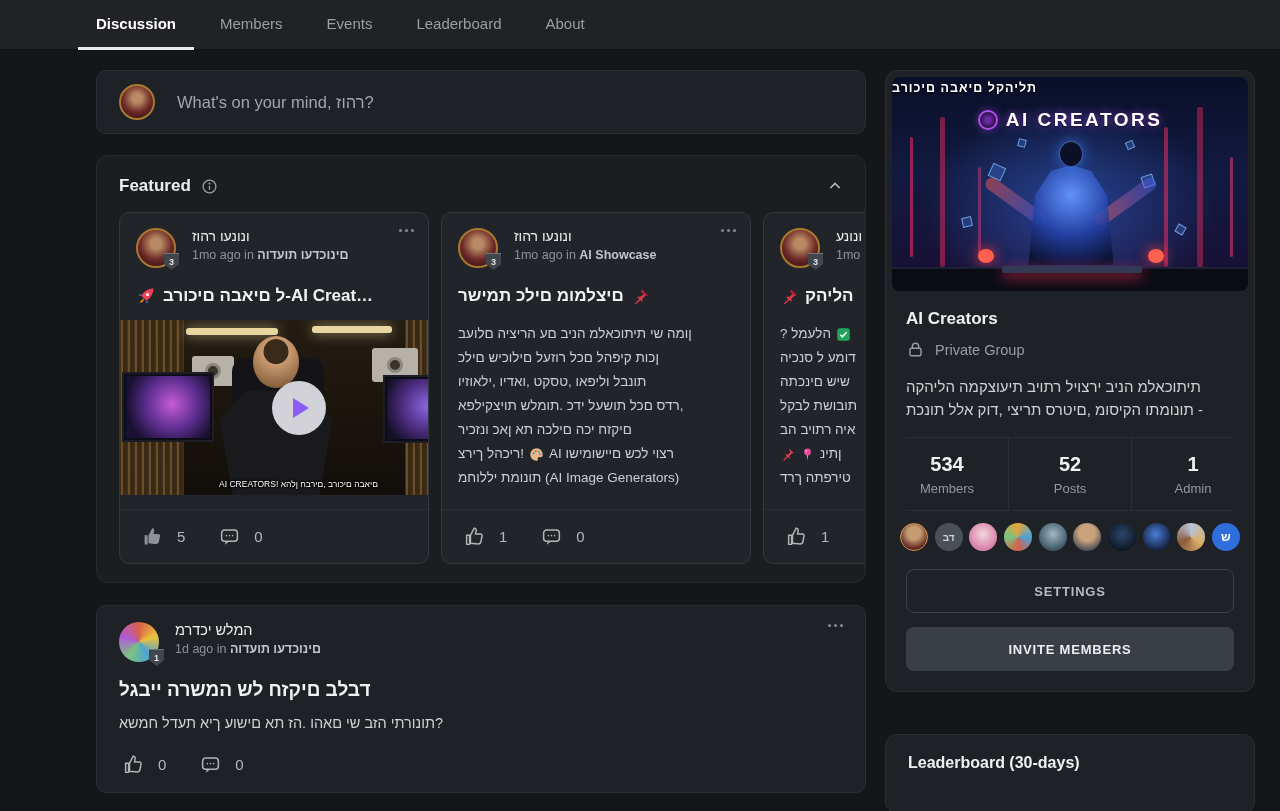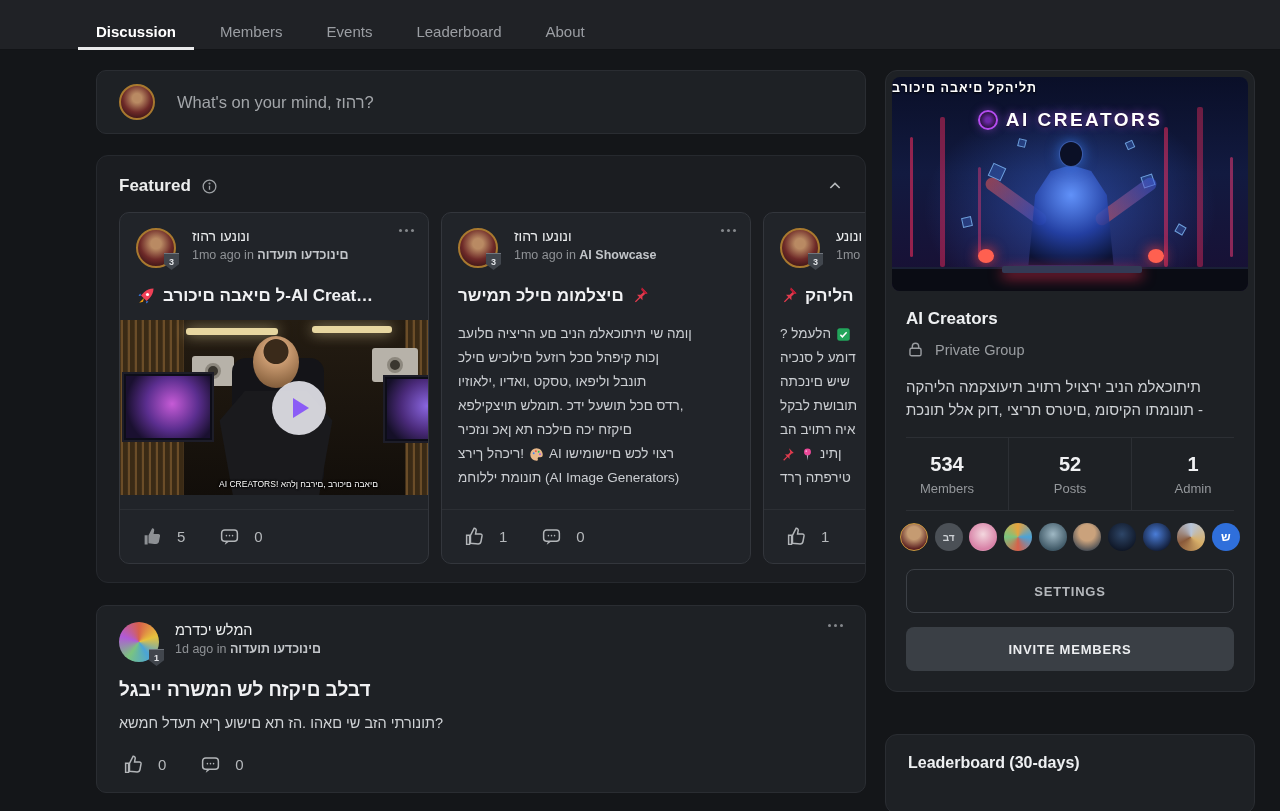--- a/index.html
+++ b/index.html
@@ -1,20 +1,20 @@
 <!DOCTYPE html>
 <html><head>
 <meta charset="utf-8">
 <style>
 *{box-sizing:border-box;margin:0;padding:0;unicode-bidi:bidi-override;direction:ltr}
 html,body{width:1280px;height:811px;overflow:hidden}
 body{background:#141619;font-family:"Liberation Sans","DejaVu Sans",sans-serif;color:#e8eaec;position:relative}
 
 .tabbar{position:absolute;left:0;top:0;width:1280px;height:50px;background:#202226;border-bottom:1px solid #121417;display:flex;padding-left:78px}
-.tab{height:50px;line-height:47px;padding:8px 18px;margin-right:8px;font-size:15px;color:#9b9ea3;cursor:pointer;white-space:nowrap}
+.tab{height:50px;line-height:47px;padding:0 18px;margin-right:8px;font-size:15px;color:#9b9ea3;cursor:pointer;white-space:nowrap}
 .tab.active{color:#fff;font-weight:bold;border-bottom:3px solid #e9eaeb}
 
 .main{position:absolute;left:96px;top:0;width:770px}
 .card{background:#1e2125;border:1px solid #2a2d32;border-radius:10px}
 .composer{position:absolute;top:70px;left:0;width:770px;height:64px;display:flex;align-items:center;padding:0 22px;cursor:text}
 .av{border-radius:50%;position:relative;flex:none}
 .av-zohar{background:radial-gradient(circle at 50% 38%,#b98a63 18%,#6e2a28 55%,#2e0f12 90%);border:2px solid #a8792f}
 .av-mordechai{background:conic-gradient(#d8604a,#e8c23d,#4aa3d8,#7bc47f,#b05ad8,#d8604a)}
 .composer .av{width:36px;height:36px}
 .prompt{margin-left:22px;font-size:16.5px;color:#a2a5a9}
@@ -29,21 +29,21 @@
 .fc{width:310px;height:352px;flex:none;background:#212429;border:1px solid #33363c;border-radius:10px;margin-right:12px;position:relative;overflow:hidden}
 .fc-head{display:flex;padding:15px 16px 0}
 .fc-head .av{width:40px;height:40px}
 .lvl{position:absolute;right:-5px;bottom:-4px;width:15px;height:17px;background:#41464d;border-top:1px solid #70757d;clip-path:polygon(0 0,100% 0,100% 66%,50% 100%,0 66%);font-size:9px;font-weight:bold;color:#e3e5e8;display:flex;align-items:center;justify-content:center}
 .meta{margin-left:16px;min-width:0}
 .aname{font-size:14px;font-weight:normal;color:#eef0f1;white-space:nowrap}
 .sub{font-size:12.5px;color:#8f9296;margin-top:4px;white-space:nowrap}
 .sub b{color:#c2c5c9}
 .kebab{position:absolute;right:14px;top:16px;display:flex;gap:3px;cursor:pointer}
 .kebab i{width:3px;height:3px;border-radius:50%;background:#85888c}
-.ptitle{margin:18px 16px 0;font-size:17px;font-weight:bold;color:#f0f1f3;white-space:nowrap;overflow:hidden;display:flex;align-items:flex-start;gap:7px}
+.ptitle{margin:18px 16px 0;font-size:17px;font-weight:bold;color:#f0f1f3;white-space:nowrap;overflow:hidden;display:flex;align-items:flex-end;gap:7px}
 .pbody{margin:16px 16px 0;font-size:13.5px;line-height:24px;color:#cbced2}
 .pbody div{white-space:nowrap;overflow:hidden}
 .seg{display:flex;align-items:center;gap:5px;white-space:nowrap}
 .fc-foot{position:absolute;left:0;right:0;bottom:0;height:54px;border-top:1px solid #2c2f34;display:flex;align-items:center;padding-left:22px}
 .cnt{font-size:15px;color:#b5b8bb;margin-left:14px}
 .gap34{margin-left:34px}
 .icnbtn{display:inline-flex;cursor:pointer}
 
 .thumb{position:relative;margin-top:14px;width:357px;height:175px;background:linear-gradient(180deg,#241c12,#120e0a);overflow:hidden;cursor:pointer}
 .wd{position:absolute;top:0;bottom:0;background:repeating-linear-gradient(90deg,#63472407 0,#6b4d28 1px 3px,#3a2a15 3px 7px)}

